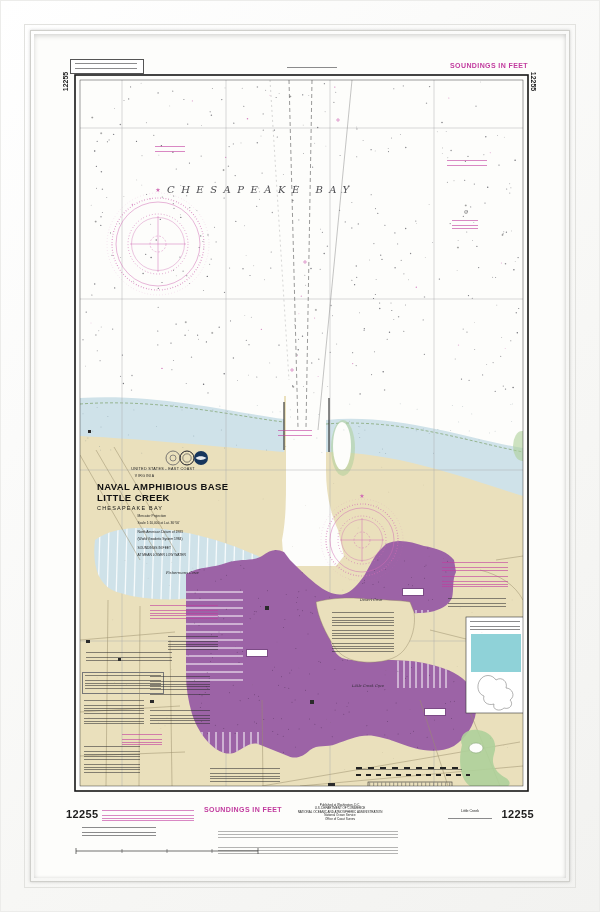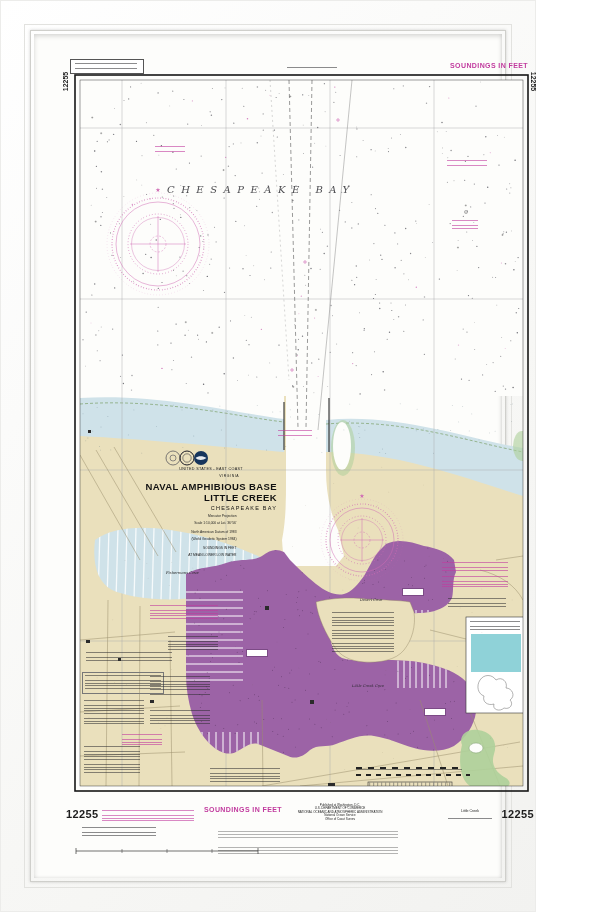--- a/index.html
+++ b/index.html
@@ -1,33 +1,33 @@
 <!DOCTYPE html>
 <html><head>
 <meta charset="utf-8">
 <style>
   html,body{margin:0;padding:0;background:#ffffff;}
-  .stage{position:relative;width:536px;height:912px;overflow:hidden;
+  .stage{position:relative;width:600px;height:912px;overflow:hidden;
          font-family:"Liberation Sans",sans-serif;}
   .abs{position:absolute;}
   
   .frame{position:absolute;inset:0;background:linear-gradient(135deg,#ffffff 0%,#f7f7f5 60%,#f2f2f0 100%);}
   .frame-edge{position:absolute;inset:0;border:1px solid #ececea;}
   .bevel1{position:absolute;inset:24px;border:1px solid #e2e2df;}
   .bevel2{position:absolute;inset:30px;border:1px solid #cfcfcb;box-shadow:0 0 3px rgba(0,0,0,.18);}
   .paper{position:absolute;inset:34px;background:#fdfdfb;
          box-shadow:inset 0 2px 5px rgba(0,0,0,.16), inset -1px -1px 3px rgba(0,0,0,.05);}
   
   .mag{color:#c13a9e;}
   .soundings-note{font-size:7px;font-weight:bold;letter-spacing:.4px;}
   .chart-num{font-size:11px;font-weight:bold;color:#1d1d1d;letter-spacing:.4px;}
   .side-num{font-size:7px;font-weight:bold;color:#1d1d1d;}
   .bay-label{font-family:"DejaVu Serif",serif;font-style:italic;font-size:10px;
              letter-spacing:6.5px;color:#4e4e52;white-space:nowrap;}
-  .title-blk{width:180px;text-align:right;color:#111;}
+  .title-blk{width:180px;text-align:left;color:#111;}
   .t-big{font-size:9.5px;font-weight:bold;letter-spacing:.4px;line-height:11px;white-space:nowrap;}
   .t-sub{font-size:5.5px;letter-spacing:1.2px;margin-top:2px;}
   .micro{font-size:6px;line-height:7px;color:#222;}
   .sc{transform-origin:top center;}
   .scl{transform-origin:0 0;}
   .cove{font-family:"DejaVu Serif",serif;font-style:italic;font-size:6px;color:#222;white-space:nowrap;}
   
   .tb{position:absolute;background:repeating-linear-gradient(180deg,rgba(45,45,48,.55) 0,rgba(45,45,48,.55) .8px,transparent .8px,transparent 2.6px);}
   .tbm{position:absolute;background:repeating-linear-gradient(180deg,rgba(193,58,158,.6) 0,rgba(193,58,158,.6) .8px,transparent .8px,transparent 2.6px);}
   .tbl{position:absolute;background:repeating-linear-gradient(180deg,rgba(60,60,60,.38) 0,rgba(60,60,60,.38) .7px,transparent .7px,transparent 3.2px);}

